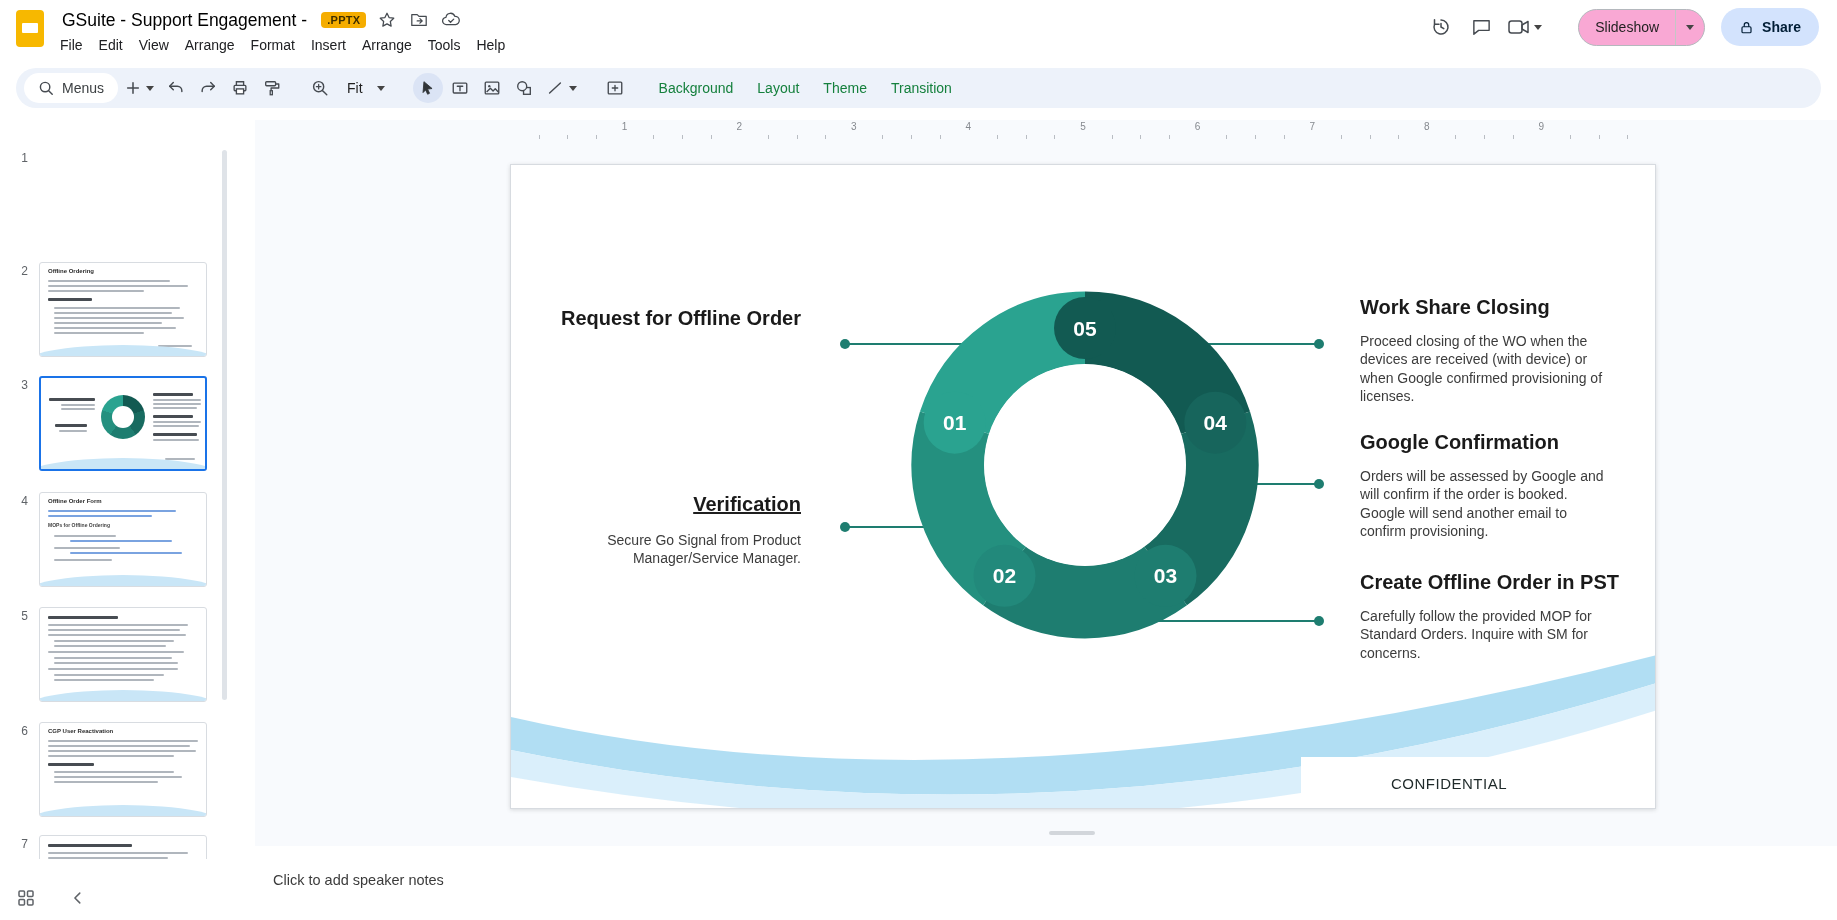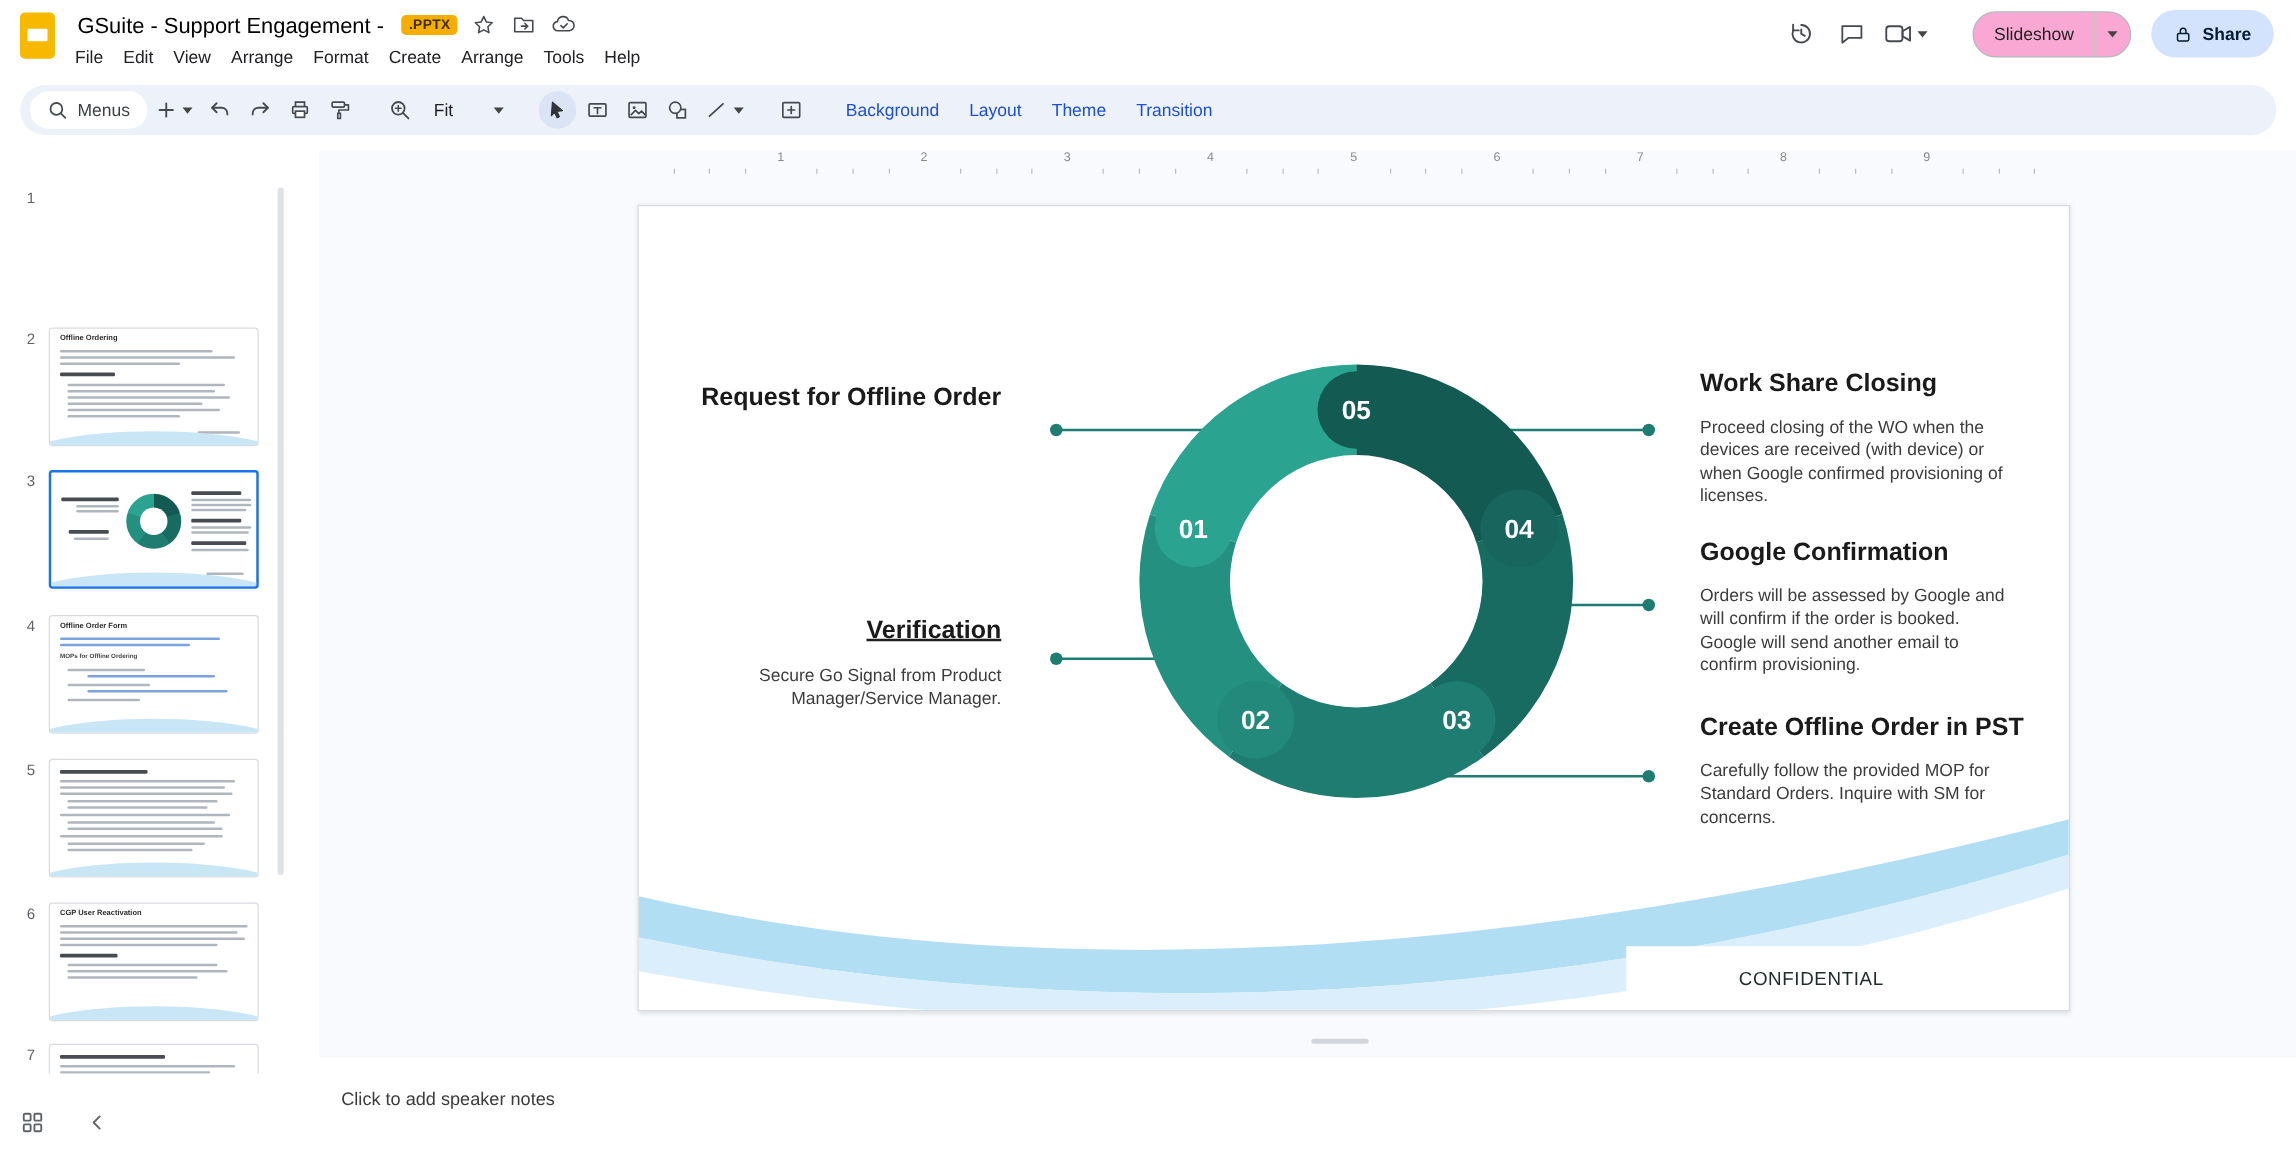--- a/index.html
+++ b/index.html
@@ -24,22 +24,22 @@
   .ss-caret { display:flex; align-items:center; padding:0 10px; border-left:1px solid #c4c7c5; }
   .share-btn { display:flex; align-items:center; gap:8px; height:38px; padding:0 18px; border-radius:19px;
                background:#d3e3fd; color:#001d35; font-size:14px; font-weight:bold; margin-left:16px; }
   .caret { width:0; height:0; border-left:4px solid transparent; border-right:4px solid transparent; border-top:5px solid #444; }
 
   
   .toolbar { position:absolute; left:16px; right:16px; top:68px; height:40px; background:#edf2fa; border-radius:20px;
              display:flex; align-items:center; padding:0 8px; gap:2px; }
   .tb-btn { height:30px; min-width:30px; display:flex; align-items:center; justify-content:center; border-radius:15px; padding:0 5px; gap:5px; }
   .menus-btn { background:#fff; padding:0 14px; gap:8px; font-size:14px; color:#3c4043; }
-  .tb-text { font-size:14px; color:#1d4ed8; padding:0 11px; }
-  .fit-dd { font-size:14px; color:#1f1f1f; padding:0 10px; gap:32px; }
+  .tb-text { font-size:14px; color:#15803d; padding:0 11px; }
+  .fit-dd { font-size:14px; color:#1f1f1f; padding:0 10px; gap:14px; }
   .tb-sel { background:#dbe4f5; }
   .gapL { margin-left:16px; }
 
   
   .canvas-bg { position:absolute; left:255px; top:120px; width:1582px; height:726px; background:#f8fafd; }
   #rulers { position:absolute; inset:0; pointer-events:none; }
   .hnum { position:absolute; top:121px; transform:translateX(-50%); font-size:10px; color:#85898f; }
   .htick { position:absolute; top:135px; width:1px; height:4px; background:#b9bdc3; }
   .vnum { position:absolute; left:238px; transform:translate(-50%,-50%) rotate(-90deg); font-size:10px; color:#85898f; }
   .vtick { position:absolute; left:243px; width:4px; height:1px; background:#b9bdc3; }
@@ -120,21 +120,21 @@
         </svg>
     </span>
   </div>
 
   <nav class="menu-row">
     <span class="menu-item">File</span>
     <span class="menu-item">Edit</span>
     <span class="menu-item">View</span>
     <span class="menu-item">Arrange</span>
     <span class="menu-item">Format</span>
-    <span class="menu-item">Create</span>
+    <span class="menu-item">Insert</span>
     <span class="menu-item">Arrange</span>
     <span class="menu-item">Tools</span>
     <span class="menu-item">Help</span>
   </nav>
 
   <div class="top-right">
     <span class="tr-icon">
       <svg width="22" height="22" viewBox="0 0 22 22">
           <path d="M11 4a7 7 0 1 1-6.4 4.2" fill="none" stroke="#454a50" stroke-width="1.5" stroke-linecap="round"></path>
           <path d="M4.5 3.8v4.5H9" fill="none" stroke="#454a50" stroke-width="1.5" stroke-linecap="round" stroke-linejoin="round"></path>

